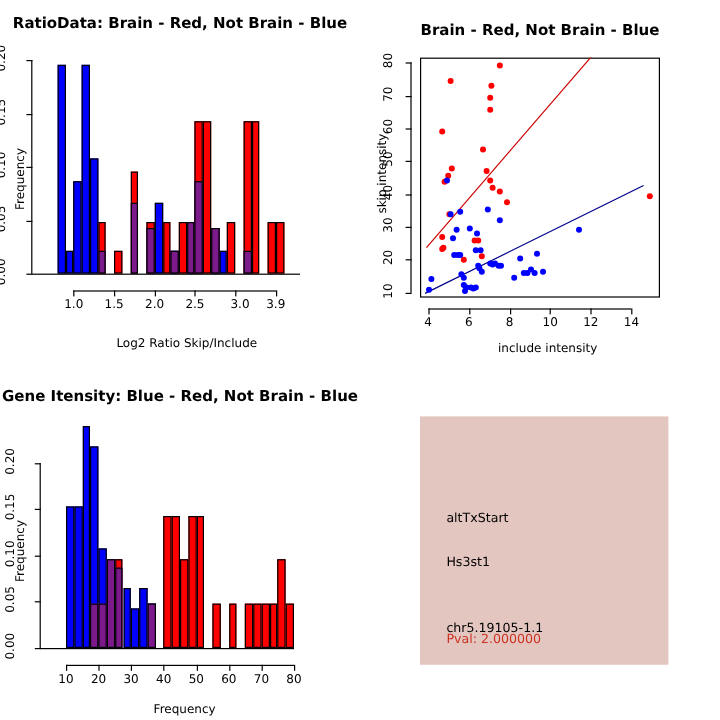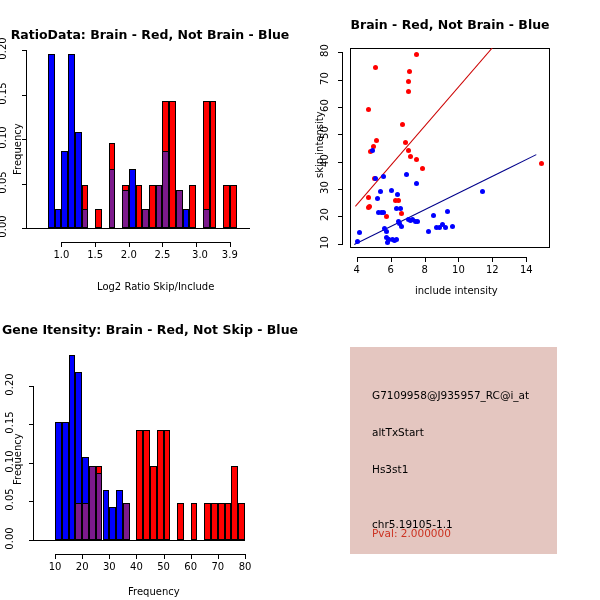--- a/index.html
+++ b/index.html
@@ -108,21 +108,21 @@
     color: #000000;
     white-space: nowrap;
   }
 </style>
 </head>
 <body>
 
 <div class="page">
 
   <div class="panel" id="panel-ratio-hist">
-    <div class="plot-title" style="top:27px;">RatioData: Brain - Red, Not Brain - Blue</div>
+    <div class="plot-title" style="top:11px;">RatioData: Brain - Red, Not Brain - Blue</div>
     <div class="axis-title y-axis-title" style="left:12px; top:175px;">Frequency</div>
     <div class="axis-title" style="left:97px; top:281px;">Log2 Ratio Skip/Include</div>
     <div id="ratio-hist-plot" style="position:absolute; left:0; top:0; width:300px; height:300px;">
         <div class="bar" style="left: 48px; top: 54.45px; width: 6.73333px; height: 173.55px; background: rgb(0, 0, 255); z-index: 2;"></div>
         <div class="bar" style="left: 54.7333px; top: 209.31px; width: 6.73333px; height: 18.69px; background: rgb(0, 0, 255); z-index: 2;"></div>
         <div class="bar" style="left: 61.4667px; top: 150.57px; width: 6.73333px; height: 77.43px; background: rgb(0, 0, 255); z-index: 2;"></div>
         <div class="bar" style="left: 68.2px; top: 54.45px; width: 6.73333px; height: 173.55px; background: rgb(0, 0, 255); z-index: 2;"></div>
         <div class="bar" style="left: 74.9333px; top: 131.88px; width: 6.73333px; height: 96.12px; background: rgb(0, 0, 255); z-index: 2;"></div>
         <div class="bar" style="left: 81.6667px; top: 185.28px; width: 6.73333px; height: 42.72px; background: rgb(255, 0, 0); z-index: 2;"></div>
         <div class="bar" style="left: 81.6667px; top: 209.31px; width: 6.73333px; height: 18.69px; background: rgb(124, 26, 140); z-index: 3;"></div>
@@ -281,21 +281,21 @@
         <div class="tick-mark" style="left: 158.475px; top: 257px; width: 1px; height: 5px; z-index: 5;"></div>
         <div class="tick-label" style="left: 138.475px; top: 264px; width: 40px; z-index: 5;">10</div>
         <div class="tick-mark" style="left: 192.373px; top: 257px; width: 1px; height: 5px; z-index: 5;"></div>
         <div class="tick-label" style="left: 172.373px; top: 264px; width: 40px; z-index: 5;">12</div>
         <div class="tick-mark" style="left: 226.271px; top: 257px; width: 1px; height: 5px; z-index: 5;"></div>
         <div class="tick-label" style="left: 206.271px; top: 264px; width: 40px; z-index: 5;">14</div>
       </div>
   </div>
 
   <div class="panel" id="panel-gene-hist">
-    <div class="plot-title" style="top:22px;">Gene Itensity: Brain - Red, Not Skip - Blue</div>
+    <div class="plot-title" style="top:22px;">Gene Itensity: Blue - Red, Not Brain - Blue</div>
     <div class="axis-title y-axis-title" style="left:12px; top:185px;">Frequency</div>
     <div class="axis-title" style="left:128px; top:286px;">Frequency</div>
     <div id="gene-hist-plot" style="position:absolute; left:0; top:0; width:300px; height:300px;">
         <div class="bar" style="left: 55px; top: 122.062px; width: 6.78571px; height: 117.938px; background: rgb(0, 0, 255); z-index: 2;"></div>
         <div class="bar" style="left: 61.7857px; top: 122.062px; width: 6.78571px; height: 117.938px; background: rgb(0, 0, 255); z-index: 2;"></div>
         <div class="bar" style="left: 68.5714px; top: 55px; width: 6.78571px; height: 185px; background: rgb(0, 0, 255); z-index: 2;"></div>
         <div class="bar" style="left: 75.3571px; top: 71.9583px; width: 6.78571px; height: 168.042px; background: rgb(0, 0, 255); z-index: 2;"></div>
         <div class="bar" style="left: 75.3571px; top: 203px; width: 6.78571px; height: 37px; background: rgb(124, 26, 140); z-index: 3;"></div>
         <div class="bar" style="left: 82.1429px; top: 156.75px; width: 6.78571px; height: 83.25px; background: rgb(0, 0, 255); z-index: 2;"></div>
         <div class="bar" style="left: 82.1429px; top: 203px; width: 6.78571px; height: 37px; background: rgb(124, 26, 140); z-index: 3;"></div>
@@ -348,21 +348,20 @@
         <div class="tick-mark" style="left: 217.857px; top: 254px; width: 1px; height: 5px; z-index: 5;"></div>
         <div class="tick-label" style="left: 197.857px; top: 261px; width: 40px; z-index: 5;">70</div>
         <div class="tick-mark" style="left: 245px; top: 254px; width: 1px; height: 5px; z-index: 5;"></div>
         <div class="tick-label" style="left: 225px; top: 261px; width: 40px; z-index: 5;">80</div>
         <div class="axis-line" style="left: 33px; top: 240px; width: 212px; height: 1px; z-index: 4;"></div>
       </div>
   </div>
 
   <div class="panel" id="panel-info">
     <div id="info-box" style="background: rgb(228, 198, 192);">
-        <div class="info-line" style="top: 42px; color: rgb(0, 0, 0);">G7109958@J935957_RC@i_at</div>
         <div class="info-line" style="top: 79px; color: rgb(0, 0, 0);">altTxStart</div>
         <div class="info-line" style="top: 116px; color: rgb(0, 0, 0);">Hs3st1</div>
         <div class="info-line" style="top: 171px; color: rgb(0, 0, 0);">chr5.19105-1.1</div>
         <div class="info-line" style="top: 180px; color: rgb(204, 51, 34);">Pval: 2.000000</div>
       </div>
   </div>
 
 </div>
 
 </body></html>

